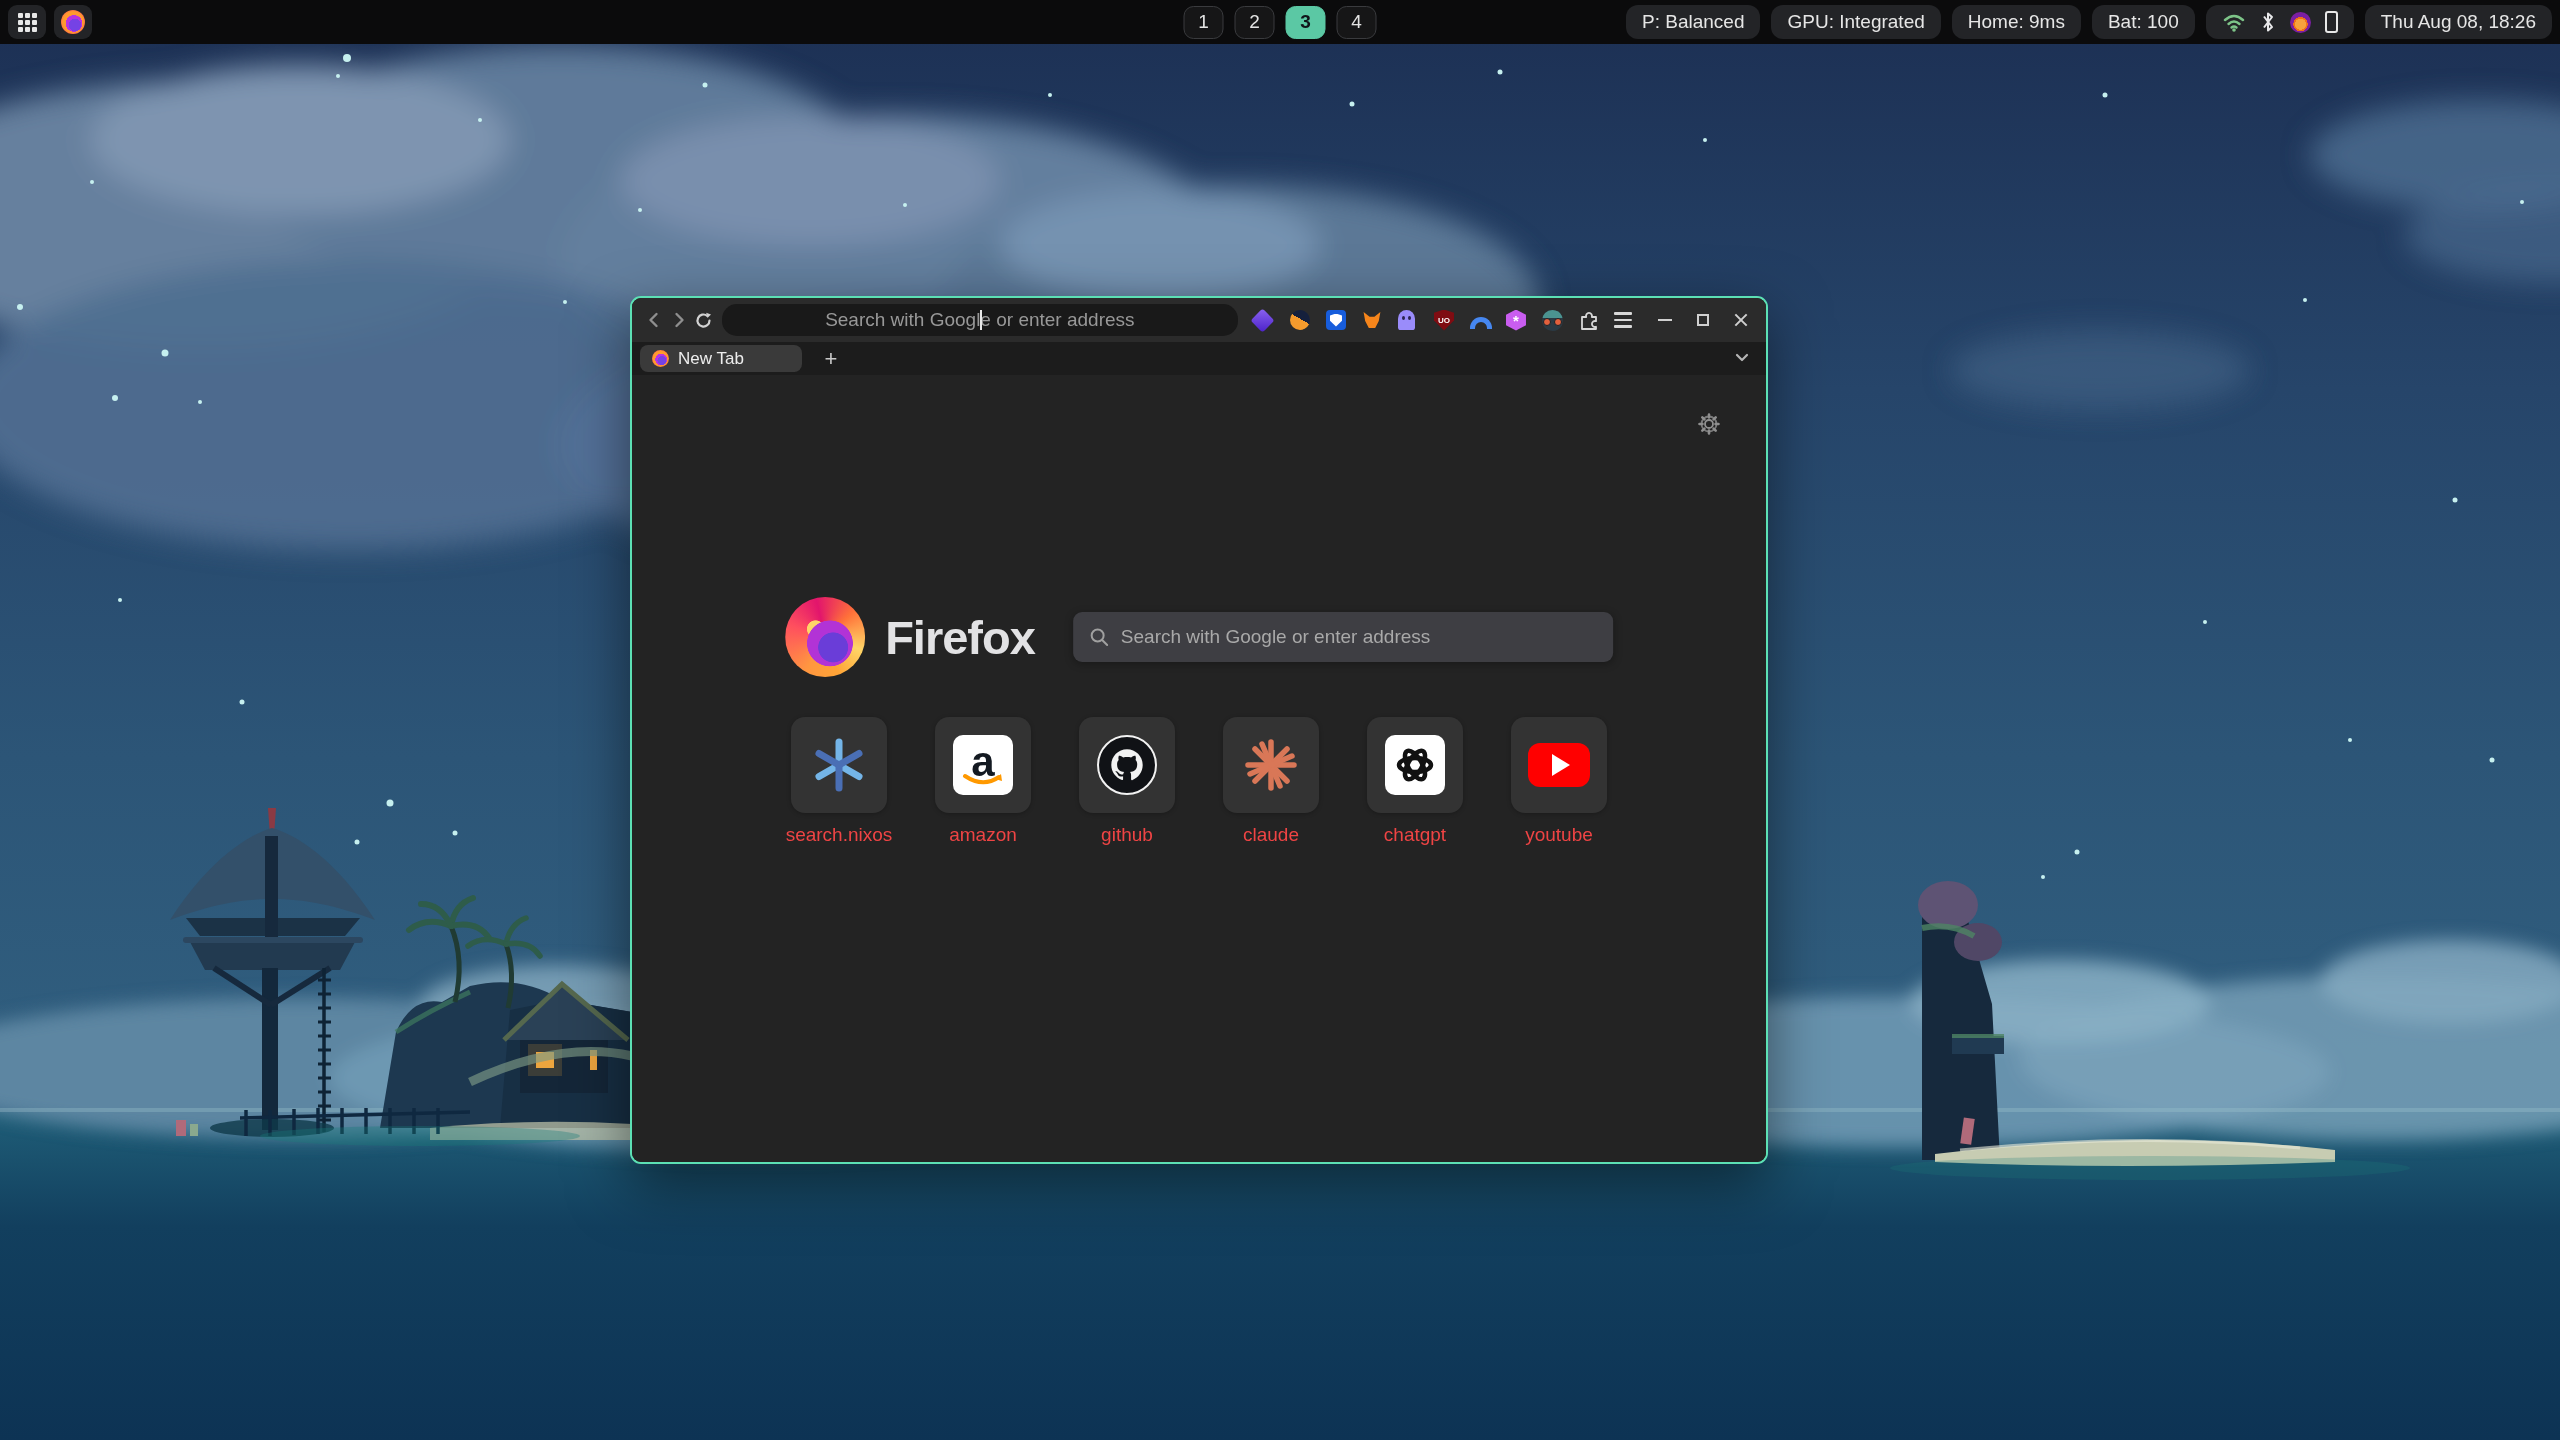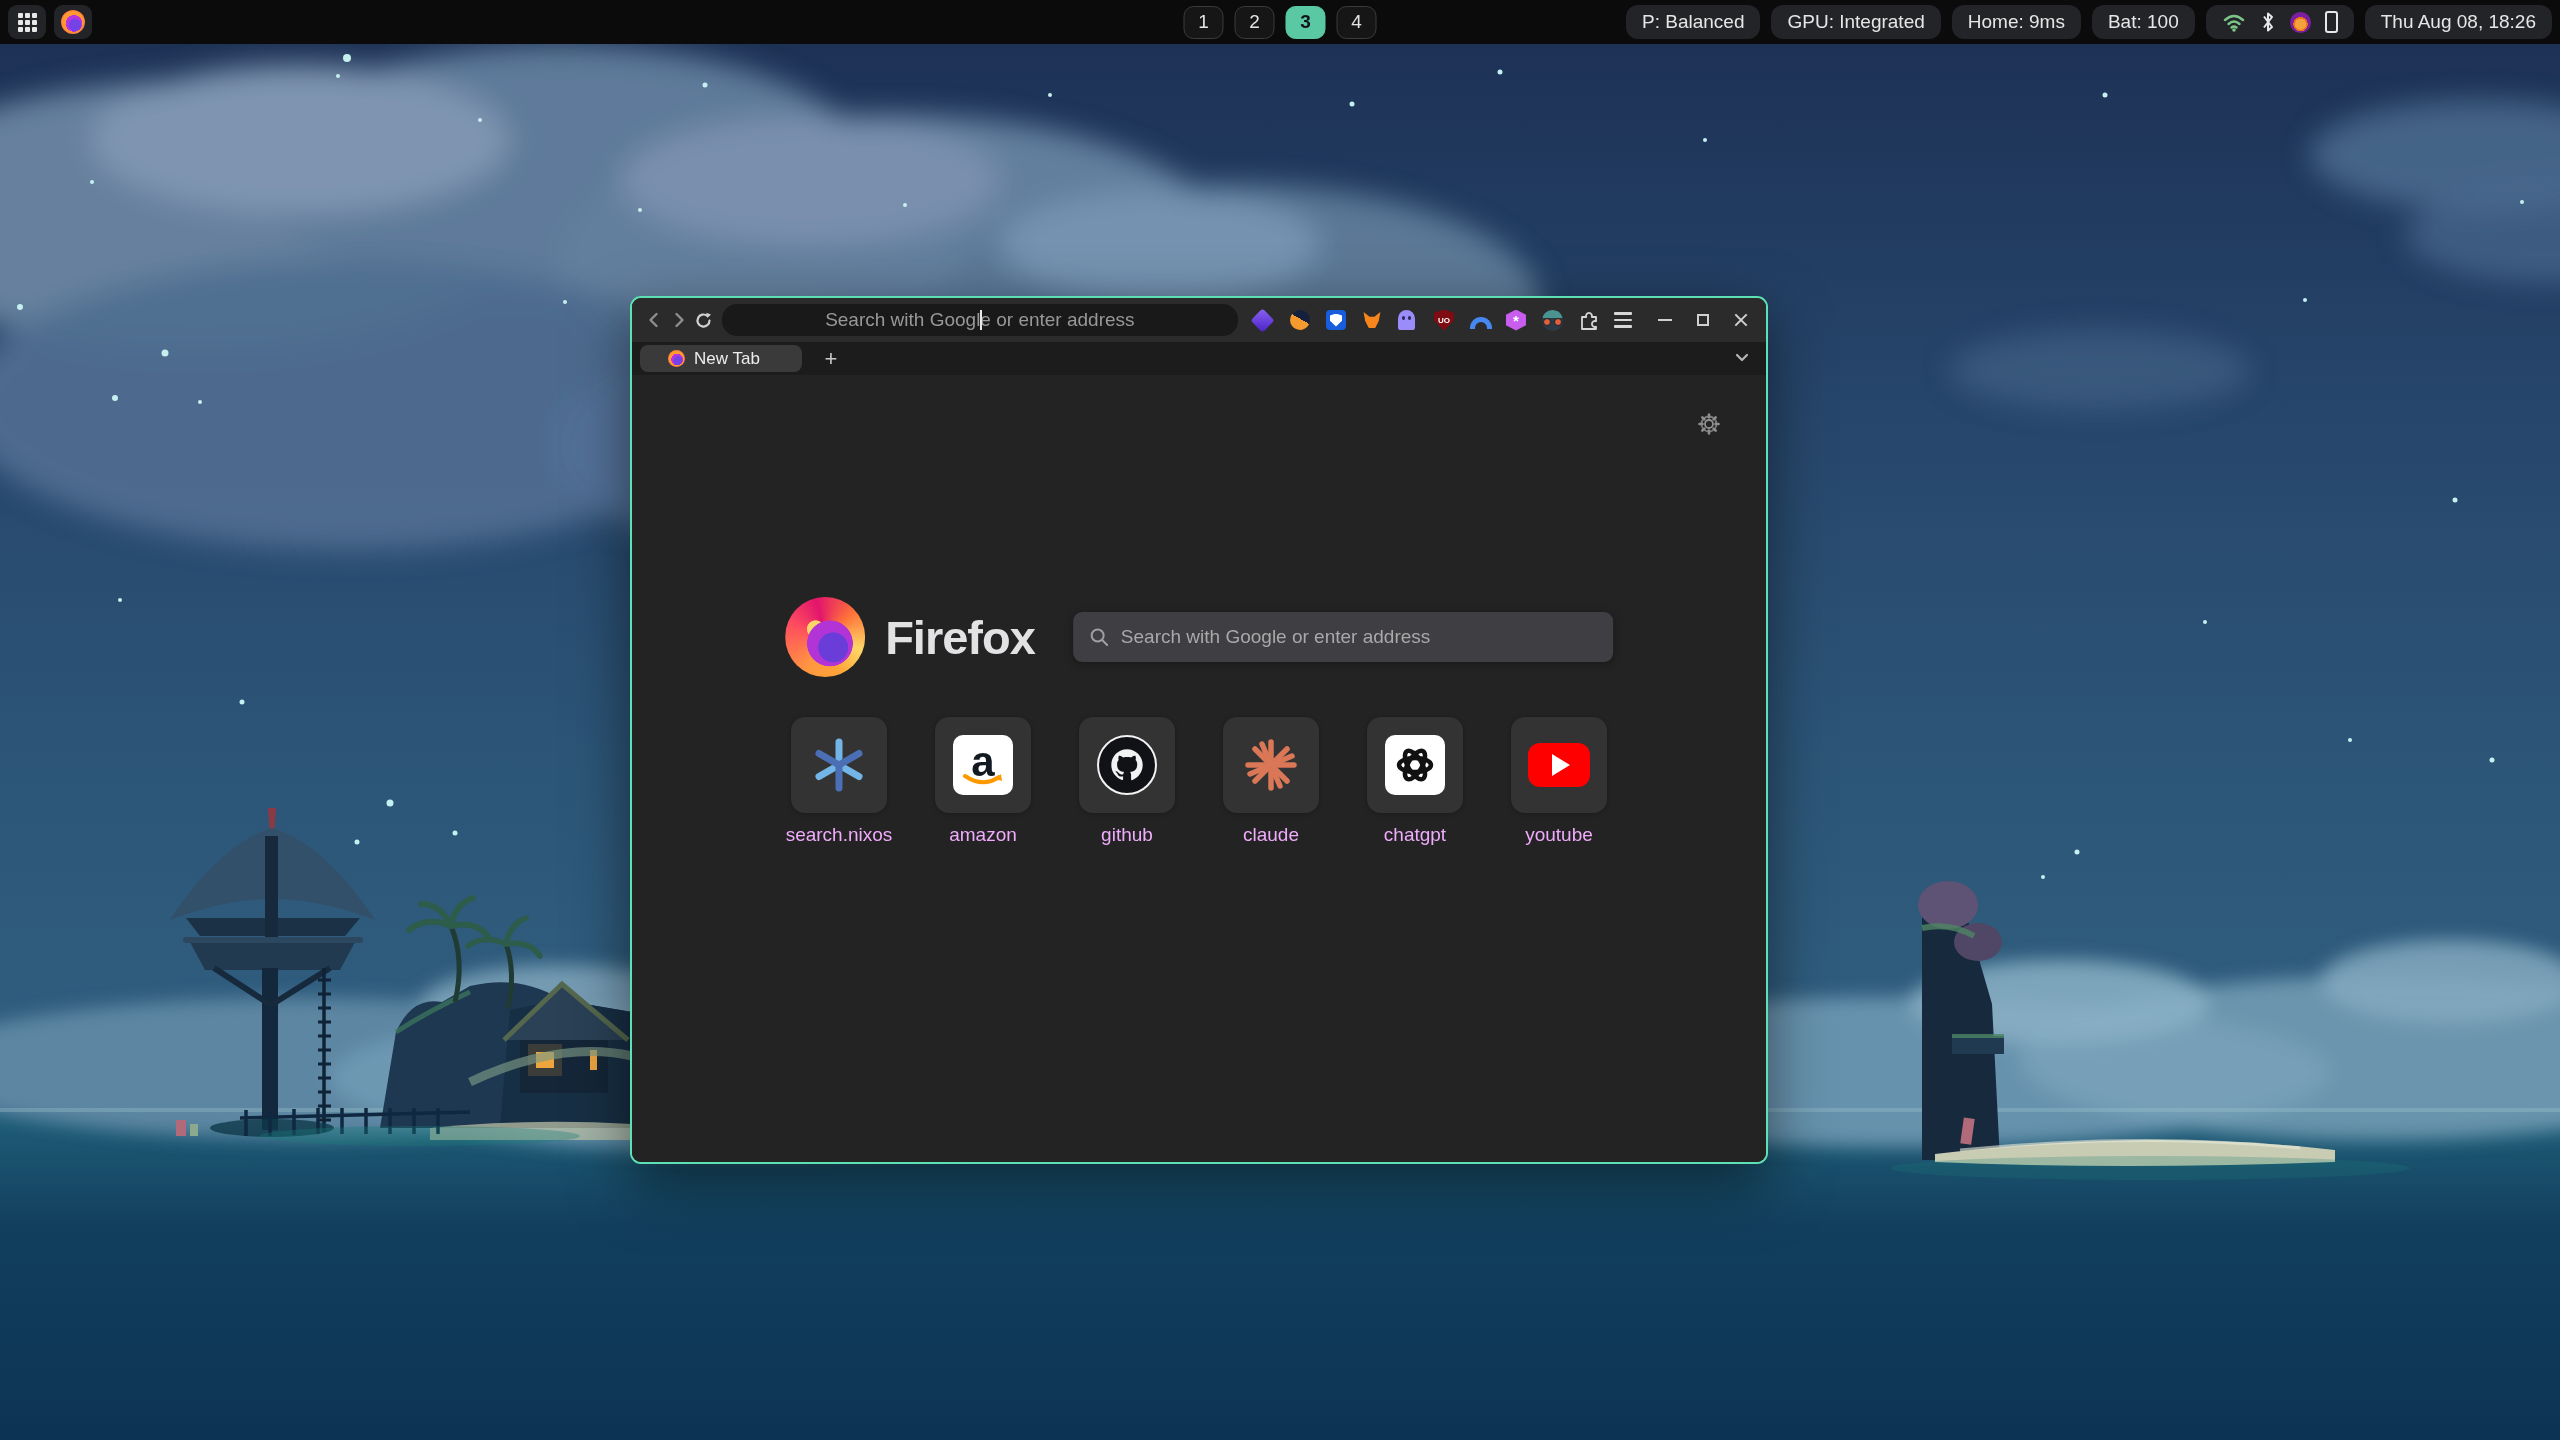--- a/index.html
+++ b/index.html
@@ -80,21 +80,21 @@
   .winctl{display:flex;align-items:center;gap:8px;margin-left:14px;}
   .wc{width:30px;height:30px;display:flex;align-items:center;justify-content:center;}
   .wc-min{width:14px;height:2px;background:#d0d0d0;}
   .wc-max{width:12px;height:12px;border:2px solid #d0d0d0;}
   .wc-close{position:relative;width:16px;height:16px;}
   .wc-close:before,.wc-close:after{content:"";position:absolute;left:7px;top:0;width:2px;height:16px;background:#d0d0d0;}
   .wc-close:before{transform:rotate(45deg);}.wc-close:after{transform:rotate(-45deg);}
 
   .tabbar{height:33px;background:#1c1c1c;display:flex;align-items:center;padding:0 8px;}
   .tab{height:27px;width:162px;background:#3a3a3a;border-radius:8px;display:flex;
-     align-items:center;gap:9px;padding:0 28px;}
+     align-items:center;gap:9px;padding:0 12px;}
   .tab-fav{width:17px;height:17px;border-radius:50%;flex:none;
      background:radial-gradient(circle at 58% 62%, #7542e5 0 30%, transparent 31%),
                 radial-gradient(circle at 54% 56%, #b833e1 0 44%, transparent 45%),
                 radial-gradient(circle at 50% 50%, #ff9a2e 0 60%, #ff3f63 85%, #e2156c 100%);}
   .tab-label{font-size:17px;color:#ededed;white-space:nowrap;}
   .newtab-plus{margin-left:14px;font-size:22px;color:#c9c9c9;width:30px;height:27px;
      display:flex;align-items:center;justify-content:center;border-radius:6px;}
   .alltabs{margin-left:auto;margin-right:6px;}
 
   .content{position:absolute;top:77px;left:0;right:0;bottom:0;background:#232323;
@@ -110,21 +110,21 @@
                 conic-gradient(from 210deg, #ff9640, #ff4f5e 22%, #e2156c 38%, #ff7139 55%, #ffd567 72%, #ffa436 86%, #ff9640);}
   .wordmark{font-size:47px;font-weight:bold;color:#e2e2e4;letter-spacing:-1px;margin-left:20px;}
   .nt-search{width:540px;height:50px;background:#3e3e43;border-radius:9px;margin-left:38px;
      display:flex;align-items:center;padding:0 16px;box-shadow:0 2px 8px rgba(0,0,0,.3);}
   .nt-search .ph{font-size:19px;color:#a9a9a9;margin-left:12px;}
 
   .tiles{position:absolute;top:342px;left:50%;transform:translateX(-50%);display:flex;gap:16px;}
   .tile{width:128px;display:flex;flex-direction:column;align-items:center;}
   .tile-card{width:96px;height:96px;border-radius:14px;background:#333333;
      display:flex;align-items:center;justify-content:center;box-shadow:0 1px 4px rgba(0,0,0,.25);}
-  .tile-label{margin-top:11px;font-size:19px;color:#f0abfc;}
+  .tile-label{margin-top:11px;font-size:19px;color:#ef4444;}
   .white-sq{width:60px;height:60px;border-radius:10px;background:#fff;
      display:flex;align-items:center;justify-content:center;position:relative;}
   .az-a{font-size:42px;font-weight:bold;color:#131921;line-height:1;margin-top:-6px;}
   .gh-circle{width:60px;height:60px;border-radius:50%;background:#101216;border:2px solid #f2f2f2;
      display:flex;align-items:center;justify-content:center;}
   .yt-card{width:62px;height:44px;border-radius:12px;background:#ff0000;
      display:flex;align-items:center;justify-content:center;}
   .yt-play{width:0;height:0;border-left:18px solid #fff;border-top:11px solid transparent;
      border-bottom:11px solid transparent;margin-left:4px;}
 </style>

